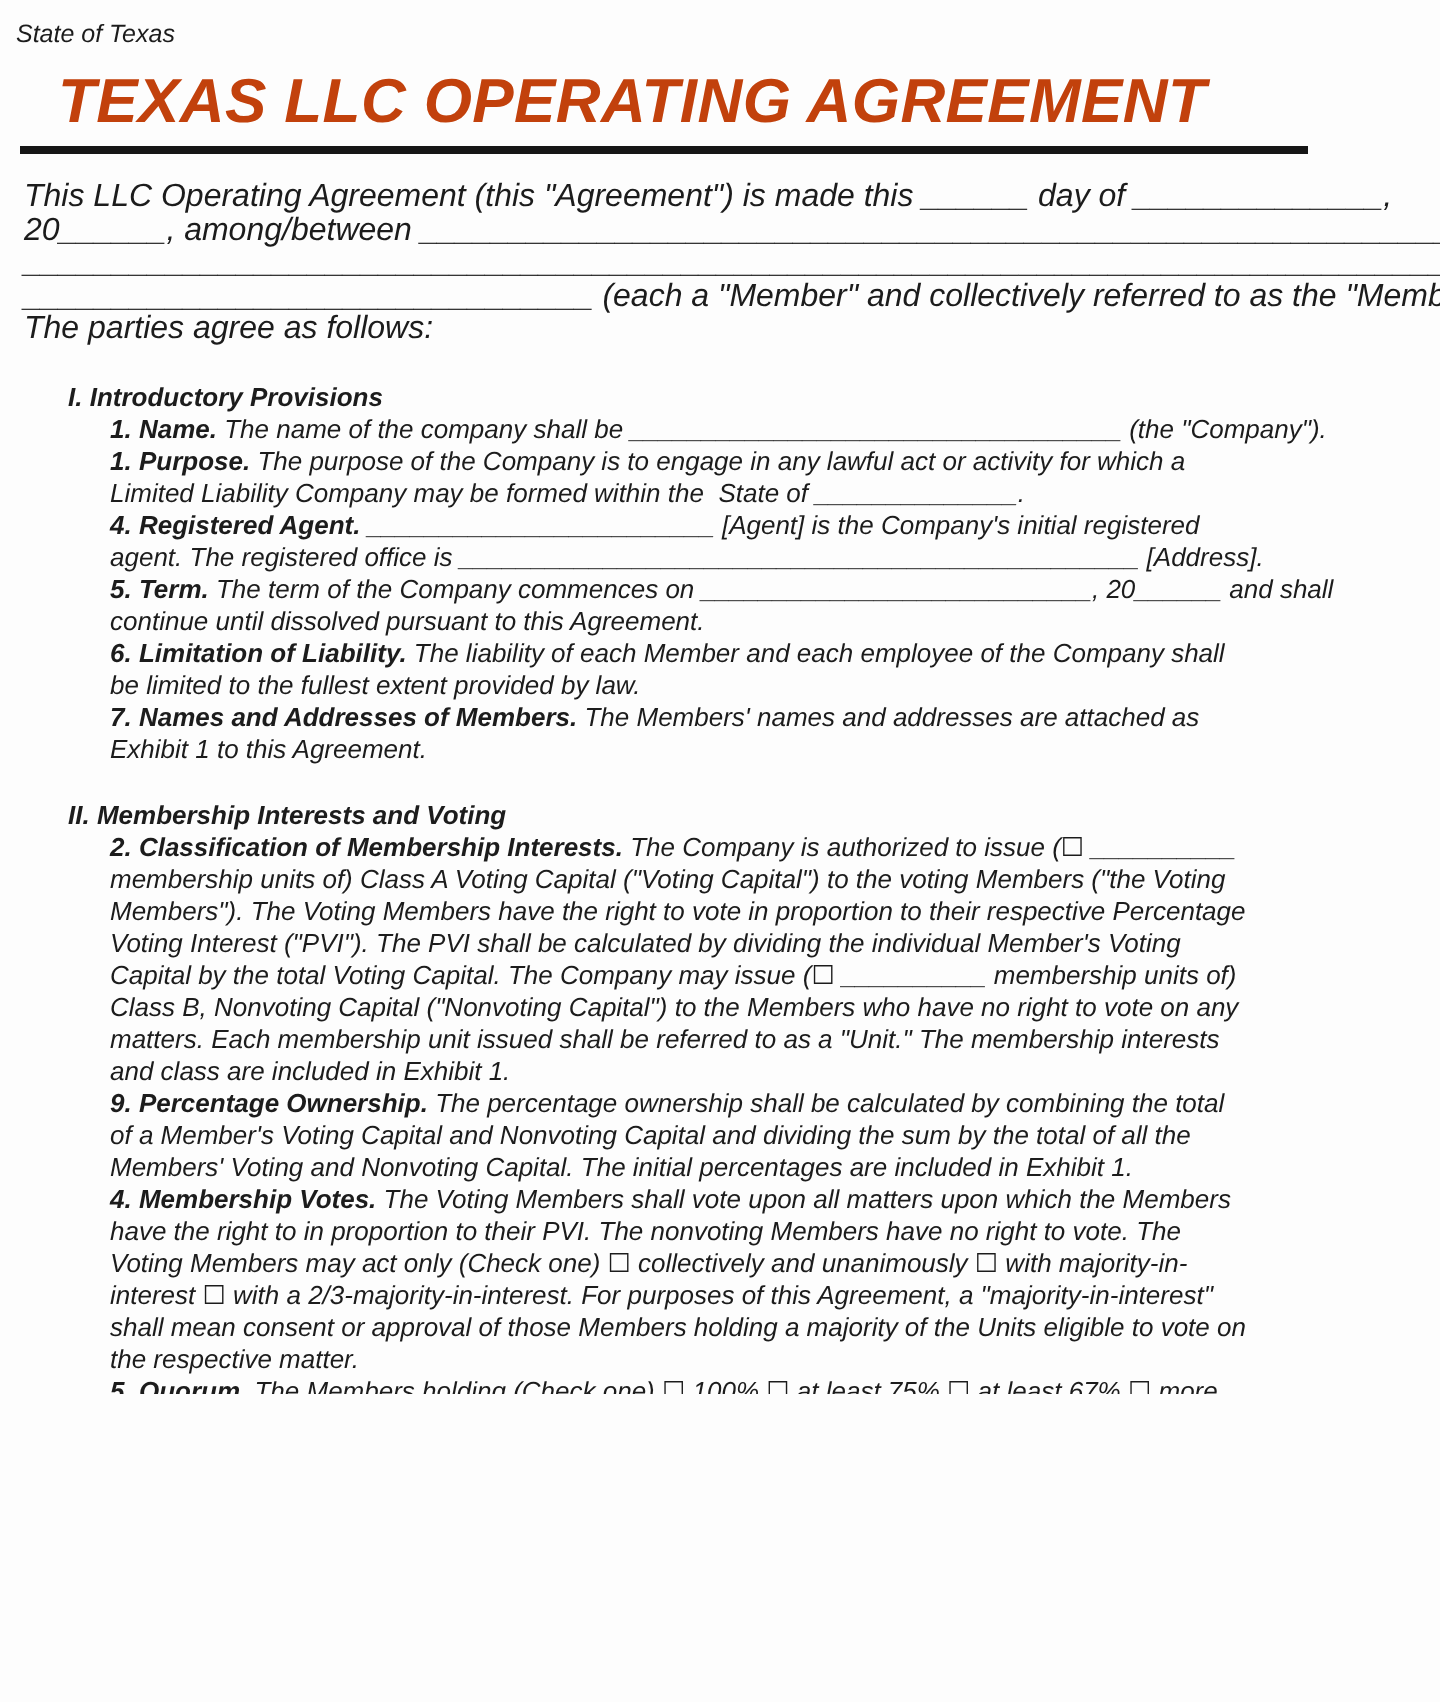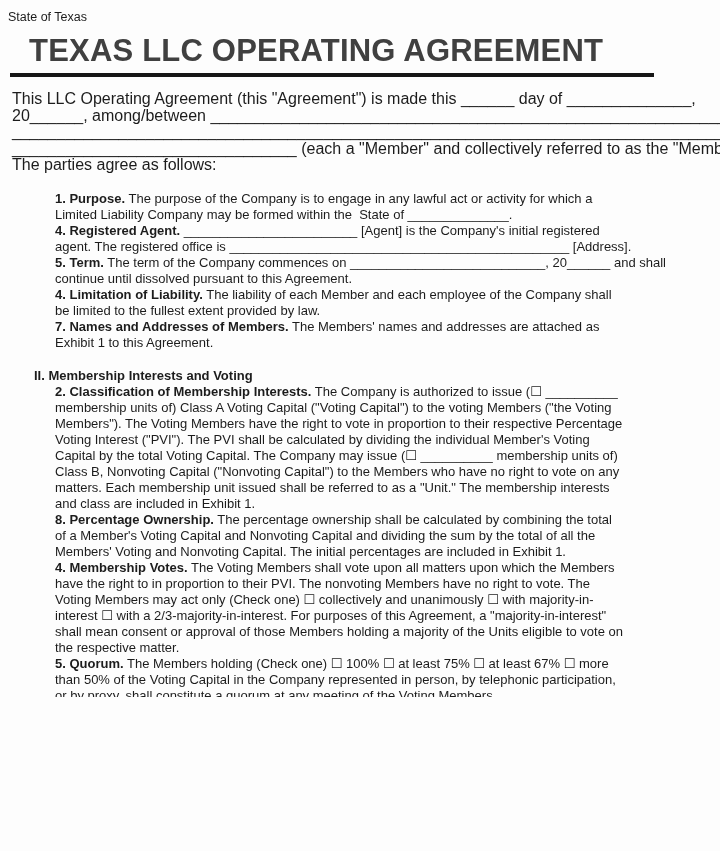--- a/index.html
+++ b/index.html
@@ -3,32 +3,32 @@
 <meta charset="utf-8">
 <style>
   html, body { margin: 0; padding: 0; }
   body {
     width: 720px; height: 851px;
     background: #fdfdfd;
     color: #1c1c1c;
     font-family: "Liberation Sans", "DejaVu Sans", sans-serif;
     overflow: hidden;
   }
-  .page { position: relative; width: 720px; height: 697px; overflow: hidden; }
+  .page { position: relative; width: 720px; height: 697px; overflow: hidden; font-style: italic; }
   .state-label {
     margin: 10px 0 0 8px;
     font-size: 12.5px;
     line-height: 15px;
   }
   .doc-title {
     margin: 9px 0 0 29px;
     font-size: 31px;
     line-height: 34px;
     font-weight: bold;
-    color: #404040;
+    color: #c2410c;
     letter-spacing: 0.2px;
     white-space: pre;
   }
   .title-rule {
     margin: 5px 0 0 10px;
     width: 644px; height: 4px;
     background: #161616;
   }
   .intro {
     margin: 14px 0 0 12px;
@@ -65,46 +65,48 @@
 
   <div class="title-rule"></div>
 
   <p class="intro">This LLC Operating Agreement (this "Agreement") is made this ______ day of ______________,
 20______, among/between ____________________________________________________________
 _______________________________________________________________________________________________
 ________________________________ (each a "Member" and collectively referred to as the "Members").
 The parties agree as follows:</p>
 
   <section class="sec">
+    <h2 class="sec-heading">I. Introductory Provisions</h2>
     <div class="items">
+      <p class="clause"><b>1. Name.</b><span> The name of the company shall be __________________________________ (the "Company").</span></p>
       <p class="clause"><b>1. Purpose.</b><span> The purpose of the Company is to engage in any lawful act or activity for which a
 Limited Liability Company may be formed within the  State of ______________.</span></p>
       <p class="clause"><b>4. Registered Agent.</b><span> ________________________ [Agent] is the Company's initial registered
 agent. The registered office is _______________________________________________ [Address].</span></p>
       <p class="clause"><b>5. Term.</b><span> The term of the Company commences on ___________________________, 20______ and shall
 continue until dissolved pursuant to this Agreement.</span></p>
-      <p class="clause"><b>4. Limitation of Liability.</b><span> The liability of each Member and each employee of the Company shall
+      <p class="clause"><b>6. Limitation of Liability.</b><span> The liability of each Member and each employee of the Company shall
 be limited to the fullest extent provided by law.</span></p>
       <p class="clause"><b>7. Names and Addresses of Members.</b><span> The Members' names and addresses are attached as
 Exhibit 1 to this Agreement.</span></p>
     </div>
   </section>
 
   <section class="sec">
     <h2 class="sec-heading">II. Membership Interests and Voting</h2>
     <div class="items">
       <p class="clause"><b>2. Classification of Membership Interests.</b><span> The Company is authorized to issue (☐ __________
 membership units of) Class A Voting Capital ("Voting Capital") to the voting Members ("the Voting
 Members"). The Voting Members have the right to vote in proportion to their respective Percentage
 Voting Interest ("PVI"). The PVI shall be calculated by dividing the individual Member's Voting
 Capital by the total Voting Capital. The Company may issue (☐ __________ membership units of)
 Class B, Nonvoting Capital ("Nonvoting Capital") to the Members who have no right to vote on any
 matters. Each membership unit issued shall be referred to as a "Unit." The membership interests
 and class are included in Exhibit 1.</span></p>
-      <p class="clause"><b>8. Percentage Ownership.</b><span> The percentage ownership shall be calculated by combining the total
+      <p class="clause"><b>9. Percentage Ownership.</b><span> The percentage ownership shall be calculated by combining the total
 of a Member's Voting Capital and Nonvoting Capital and dividing the sum by the total of all the
 Members' Voting and Nonvoting Capital. The initial percentages are included in Exhibit 1.</span></p>
       <p class="clause"><b>4. Membership Votes.</b><span> The Voting Members shall vote upon all matters upon which the Members
 have the right to in proportion to their PVI. The nonvoting Members have no right to vote. The
 Voting Members may act only (Check one) ☐ collectively and unanimously ☐ with majority-in-
 interest ☐ with a 2/3-majority-in-interest. For purposes of this Agreement, a "majority-in-interest"
 shall mean consent or approval of those Members holding a majority of the Units eligible to vote on
 the respective matter.</span></p>
       <p class="clause"><b>5. Quorum.</b><span> The Members holding (Check one) ☐ 100% ☐ at least 75% ☐ at least 67% ☐ more
 than 50% of the Voting Capital in the Company represented in person, by telephonic participation,

